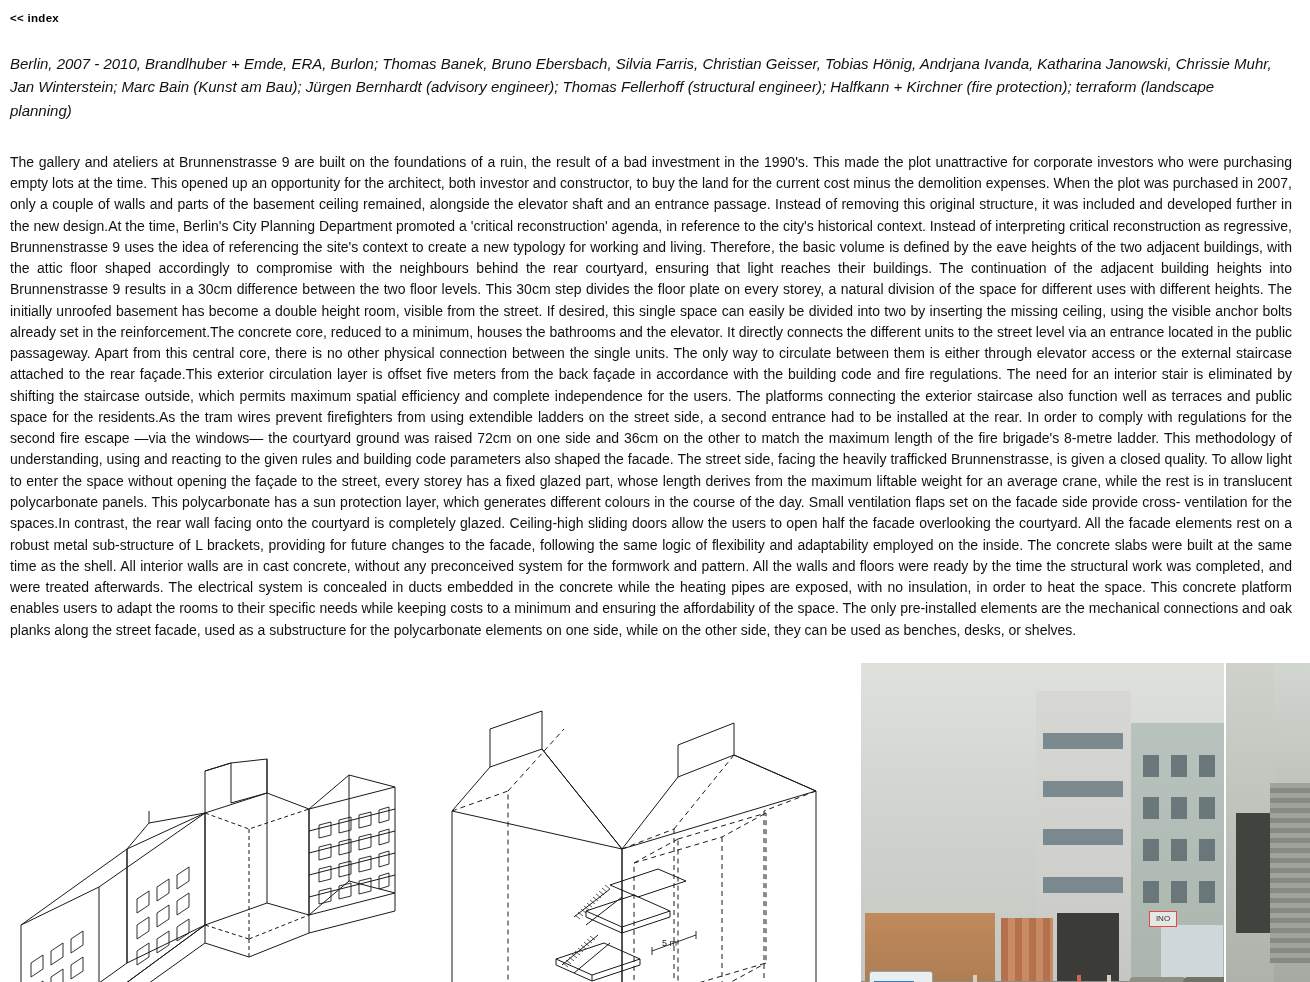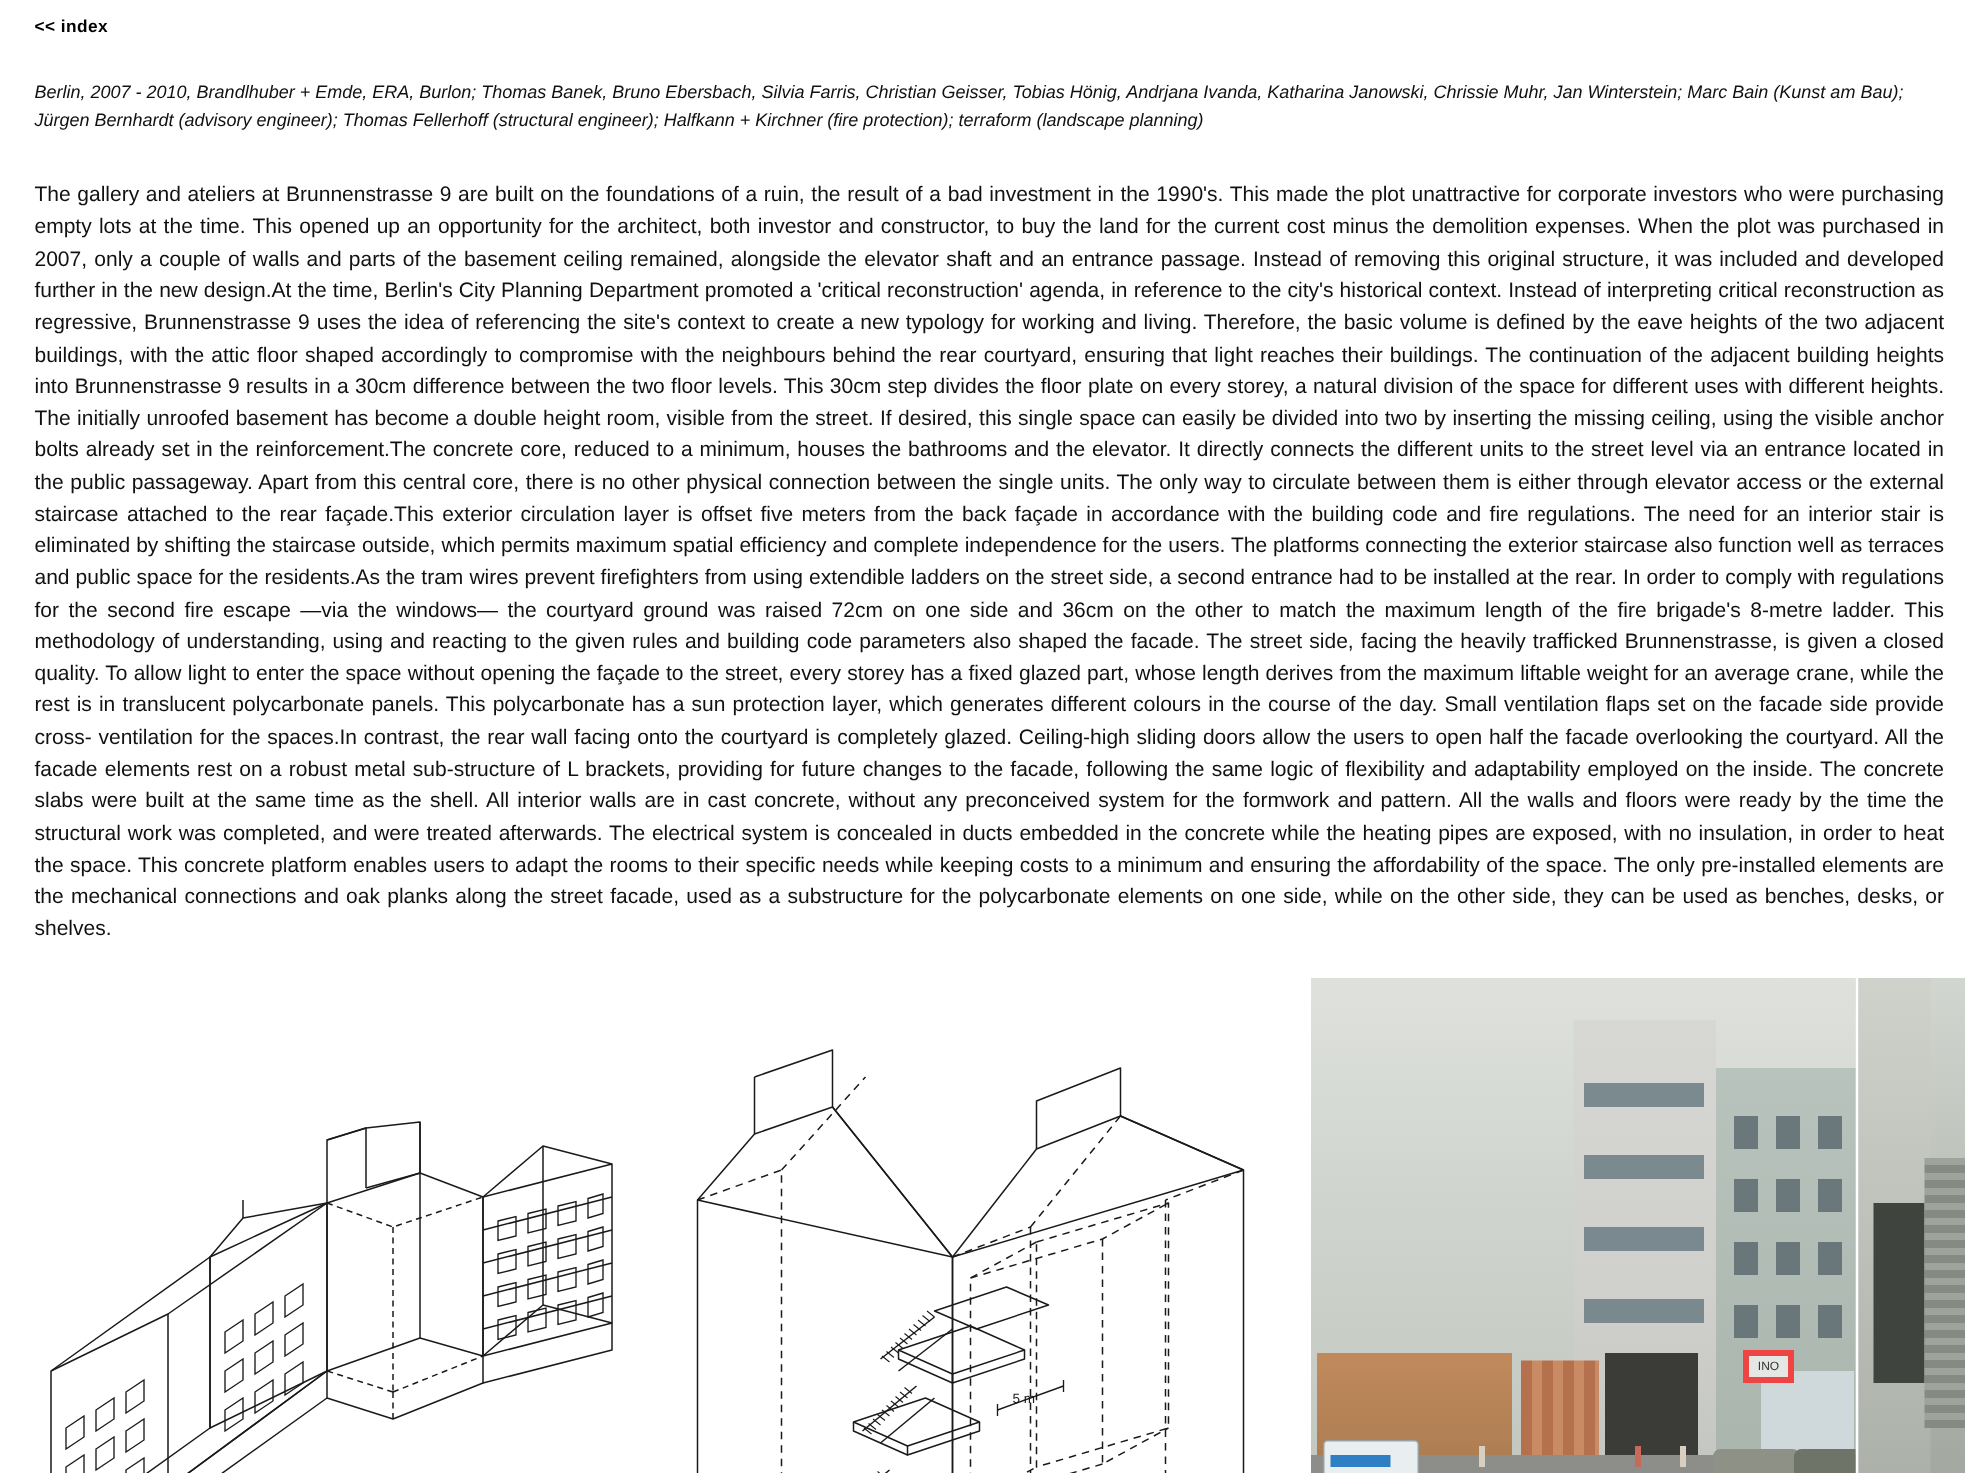--- a/index.html
+++ b/index.html
@@ -13,39 +13,39 @@
     font-family: "Liberation Sans", sans-serif;
     color: #111111;
     position: relative;
     overflow: hidden;
   }
   .page {
     position: relative;
     width: 1310px;
     height: 982px;
     box-sizing: border-box;
-    padding: 8px 14px 0 22px;
+    padding: 8px 14px 0 9px;
   }
   .index-link {
     font-size: 11.5px;
     font-weight: bold;
     color: #000;
     text-decoration: none;
     display: inline-block;
     letter-spacing: 0.3px;
     margin: 0 0 0 1px;
   }
   .project-title {
     font-size: 12.5px;
     font-weight: bold;
     margin: 20px 0 0 1px;
     letter-spacing: 0.2px;
   }
   .credits {
-    font-size: 12px;
+    font-size: 15px;
     font-style: italic;
     line-height: 1.55;
     margin: 26px 18px 0 1px;
     text-align: left;
     max-width: 1282px;
   }
   .body-text {
     font-size: 14px;
     line-height: 1.52;
     text-align: justify;
@@ -393,21 +393,21 @@
           <div class="win" style="left:182px;top:70px;width:80px;height:16px;background:#6b7c84;"></div>
           <div class="win" style="left:182px;top:118px;width:80px;height:16px;background:#6b7c84;"></div>
           <div class="win" style="left:182px;top:166px;width:80px;height:16px;background:#6b7c84;"></div>
           <div class="win" style="left:182px;top:214px;width:80px;height:16px;background:#6b7c84;"></div>
 
 
           <div class="muralwall"></div>
           <div class="poster"></div>
           <div class="garage"></div>
           <div class="shop"></div>
-          <div style="position:absolute;left:288px;top:248px;width:26px;height:14px;background:#e4e7e4;border:4px solid #ef4444;font-size:8px;color:#333;text-align:center;line-height:14px;">INO</div>
+          <div style="position:absolute;left:288px;top:248px;width:26px;height:14px;background:#e4e7e4;border:1px solid #ef4444;font-size:8px;color:#333;text-align:center;line-height:14px;">INO</div>
 
           <div class="sidewalk"></div>
           <div class="street"></div>
           <div class="van">
             <div class="van-band"></div>
           </div>
           <div class="car" style="left:268px;background:#8e9186;"></div>
           <div class="car" style="left:322px;background:#6f7468;"></div>
           <div class="person" style="left:112px;"></div>
           <div class="person" style="left:216px;background:#c86a5a;"></div>

